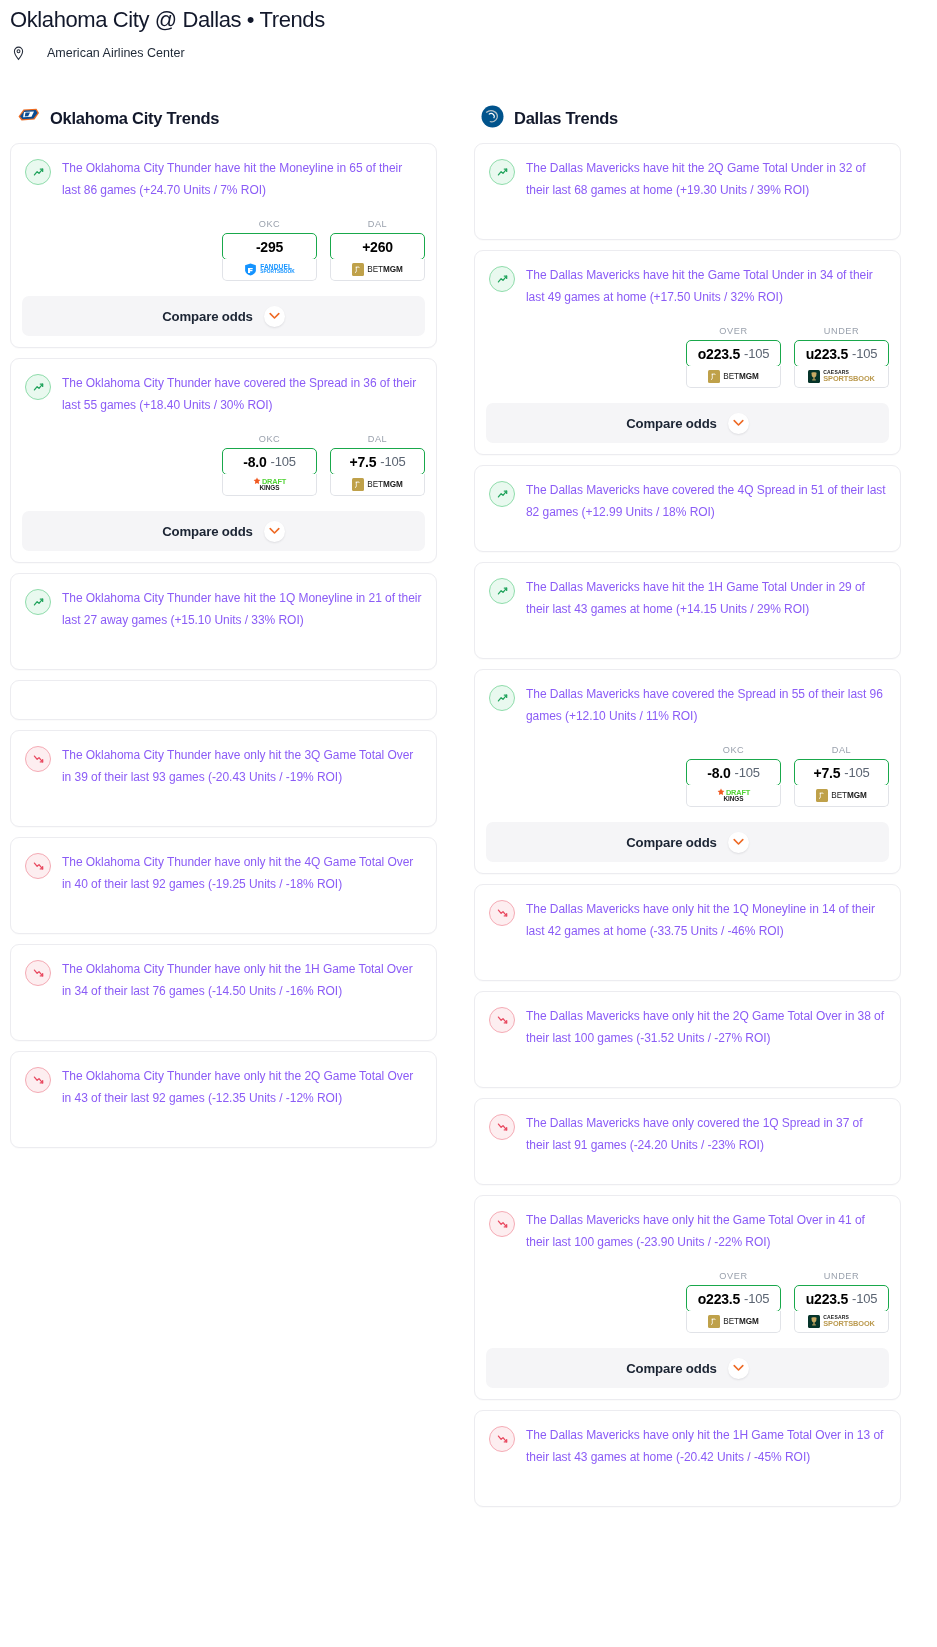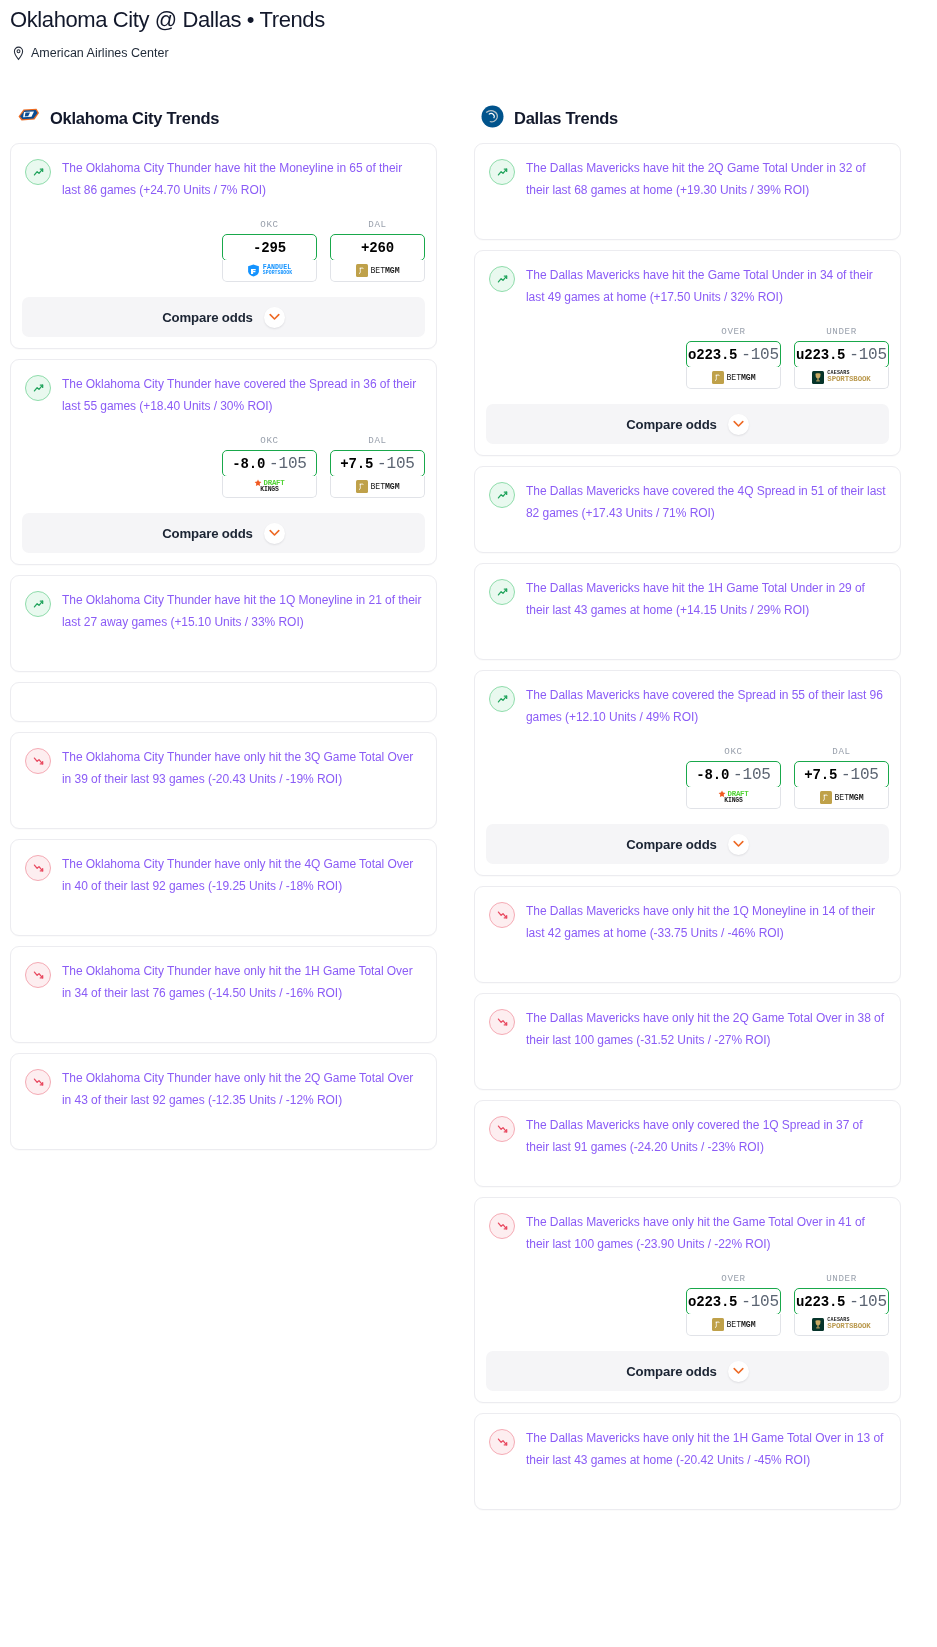--- a/index.html
+++ b/index.html
@@ -16,21 +16,21 @@
   .page-title {
     font-size: 22px;
     font-weight: 400;
     letter-spacing: -0.4px;
     color: #12182b;
     line-height: 28px;
   }
   .venue-row {
     display: flex;
     align-items: center;
-    gap: 6px;
+    gap: 22px;
     margin-top: 11px;
     padding-left: 2px;
   }
   .venue-text {
     font-size: 12.5px;
     color: #1f2937;
     line-height: 16px;
   }
   .pin-icon { width: 13px; height: 15px; flex: 0 0 auto; display:block; }
 
@@ -84,40 +84,40 @@
     flex: 1 1 auto;
   }
 
   .odds-area {
     display: flex;
     justify-content: flex-end;
     gap: 13px;
     padding: 18px 11px 0 14px;
     min-height: 42px;
   }
-  .odds-col { width: 95px; flex: 0 0 95px; font-family: Liberation Mono, monospace; }
+  .odds-col { width: 95px; flex: 0 0 95px; }
   .odds-label {
     text-align: center;
     font-size: 9.2px;
     letter-spacing: 0.6px;
     color: #9aa1ad;
     margin-bottom: 4px;
     text-transform: uppercase;
   }
   .odds-box {
     border: 1px solid #1db954;
     border-color: #19a84b;
     border-radius: 5px;
     height: 27px;
     display: flex; align-items: center; justify-content: center;
     gap: 4px;
     background: #fff;
   }
   .odds-main { font-size: 14px; font-weight: 700; color: #000000; letter-spacing: -0.2px; }
-  .odds-sub { font-size: 16px; font-weight: 400; color: #5b6472; letter-spacing: -0.2px; }
+  .odds-sub { font-size: 13px; font-weight: 400; color: #5b6472; letter-spacing: -0.2px; }
   .book-box {
     border: 1px solid #e1e3e8;
     border-top: none;
     border-radius: 0 0 5px 5px;
     height: 22px;
     display: flex; align-items: center; justify-content: center;
     background: #fff;
     margin-top: -1px;
   }
 
@@ -453,21 +453,21 @@
         </div>
         <div class="card">
           <div class="card-body">
             <div class="trend-row">
               <span class="trend-badge up">
                 <svg width="17" height="16" viewBox="0 0 20 16">
                   <path d="M5.2 11.4 L8.4 7.6 L10.6 9.6 L14.8 4.6" fill="none" stroke="#22a45d" stroke-width="1.5" stroke-linecap="round" stroke-linejoin="round"></path>
                   <path d="M12.1 4.6 L14.9 4.6 L14.9 7.3" fill="none" stroke="#22a45d" stroke-width="1.5" stroke-linecap="round" stroke-linejoin="round"></path>
                 </svg>
               </span>
-              <span class="trend-text">The Dallas Mavericks have covered the 4Q Spread in 51 of their last 82 games (+17.43 Units / 71% ROI)</span>
+              <span class="trend-text">The Dallas Mavericks have covered the 4Q Spread in 51 of their last 82 games (+12.99 Units / 18% ROI)</span>
             </div>
           </div>
           <div class="card-pad-bottom"></div>
         </div>
         <div class="card">
           <div class="card-body">
             <div class="trend-row">
               <span class="trend-badge up">
                 <svg width="17" height="16" viewBox="0 0 20 16">
                   <path d="M5.2 11.4 L8.4 7.6 L10.6 9.6 L14.8 4.6" fill="none" stroke="#22a45d" stroke-width="1.5" stroke-linecap="round" stroke-linejoin="round"></path>
@@ -481,21 +481,21 @@
         </div>
         <div class="card">
           <div class="card-body">
             <div class="trend-row">
               <span class="trend-badge up">
                 <svg width="17" height="16" viewBox="0 0 20 16">
                   <path d="M5.2 11.4 L8.4 7.6 L10.6 9.6 L14.8 4.6" fill="none" stroke="#22a45d" stroke-width="1.5" stroke-linecap="round" stroke-linejoin="round"></path>
                   <path d="M12.1 4.6 L14.9 4.6 L14.9 7.3" fill="none" stroke="#22a45d" stroke-width="1.5" stroke-linecap="round" stroke-linejoin="round"></path>
                 </svg>
               </span>
-              <span class="trend-text">The Dallas Mavericks have covered the Spread in 55 of their last 96 games (+12.10 Units / 49% ROI)</span>
+              <span class="trend-text">The Dallas Mavericks have covered the Spread in 55 of their last 96 games (+12.10 Units / 11% ROI)</span>
             </div>
           </div>
           <div class="odds-area">
             <div class="odds-col">
               <div class="odds-label">OKC</div>
               <div class="odds-box">
                 <span class="odds-main">-8.0</span>
                 <span class="odds-sub">-105</span>
               </div>
               <div class="book-box">

